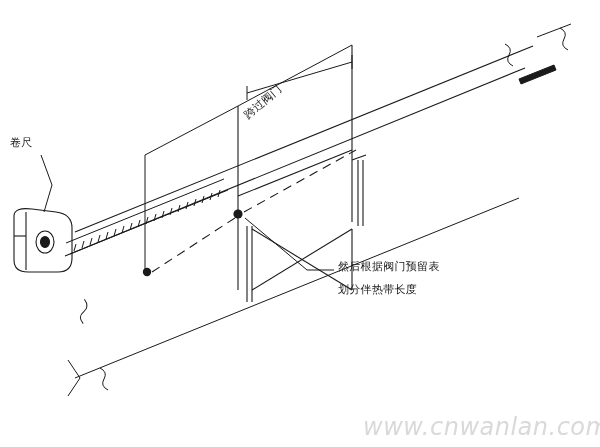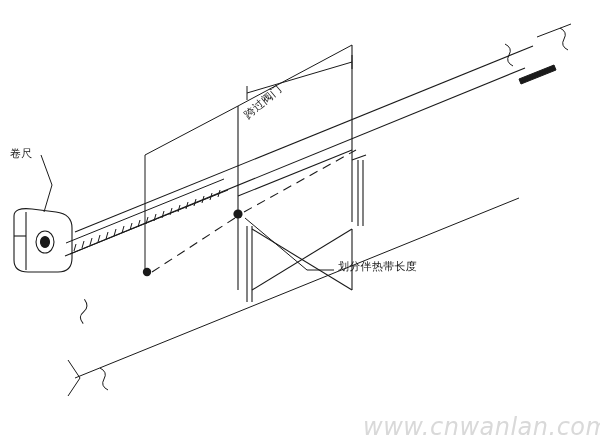--- a/index.html
+++ b/index.html
@@ -27,21 +27,20 @@
     font-family: "DejaVu Sans", sans-serif;
     font-size: 11px;
     color: #1a1a1a;
     white-space: nowrap;
     line-height: 1.35;
     letter-spacing: 0.3px;
   }
   #label-tape {
     left: 10px;
     top: 136px;
-    margin-top: 11px;
   }
   #label-valve-table {
     left: 141px;
     top: 131px;
     line-height: 1.5;
   }
   #label-cross-valve {
     left: 251px;
     top: 108px;
     transform: rotate(-40deg);
@@ -176,17 +175,18 @@
   </svg>
 
   <div class="label" id="label-tape">卷尺</div>
 
   <div class="label" id="label-valve-table">
   </div>
 
   <div class="label" id="label-cross-valve">跨过阀门</div>
 
   <div class="label" id="label-note-block">
+    <div>然后根据阀门预留表</div>
     <div>划分伴热带长度</div>
   </div>
 
   <div id="watermark">www.cnwanlan.com</div>
 </div>
 
 </body></html>

